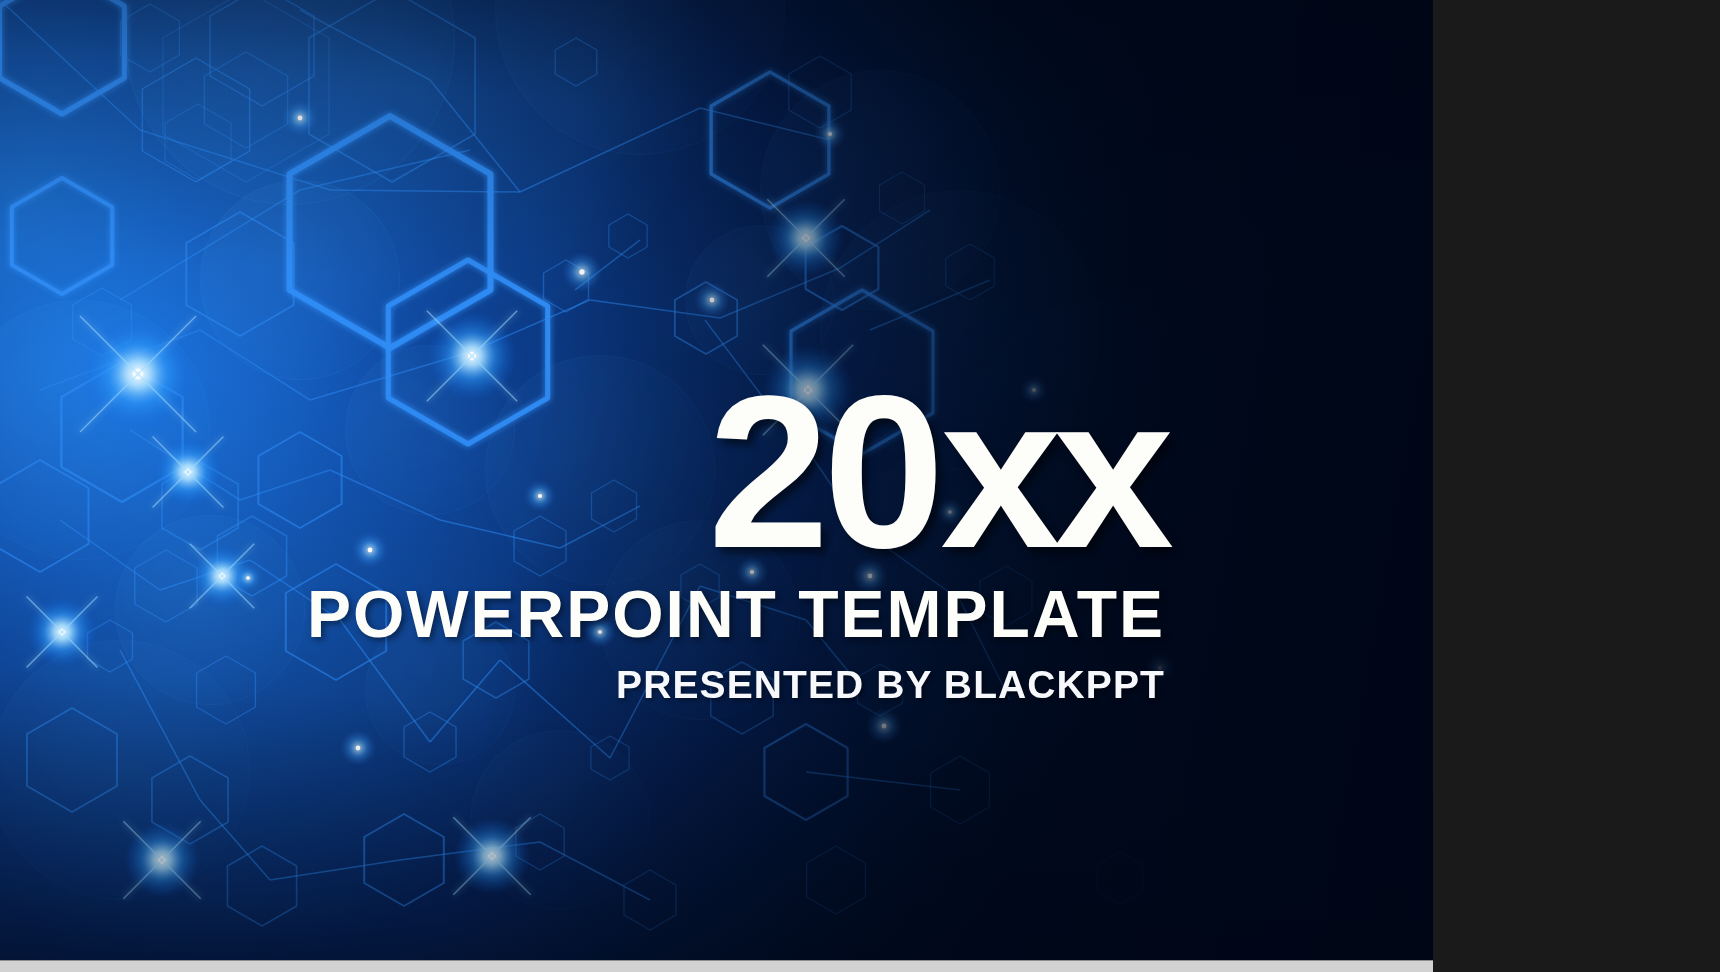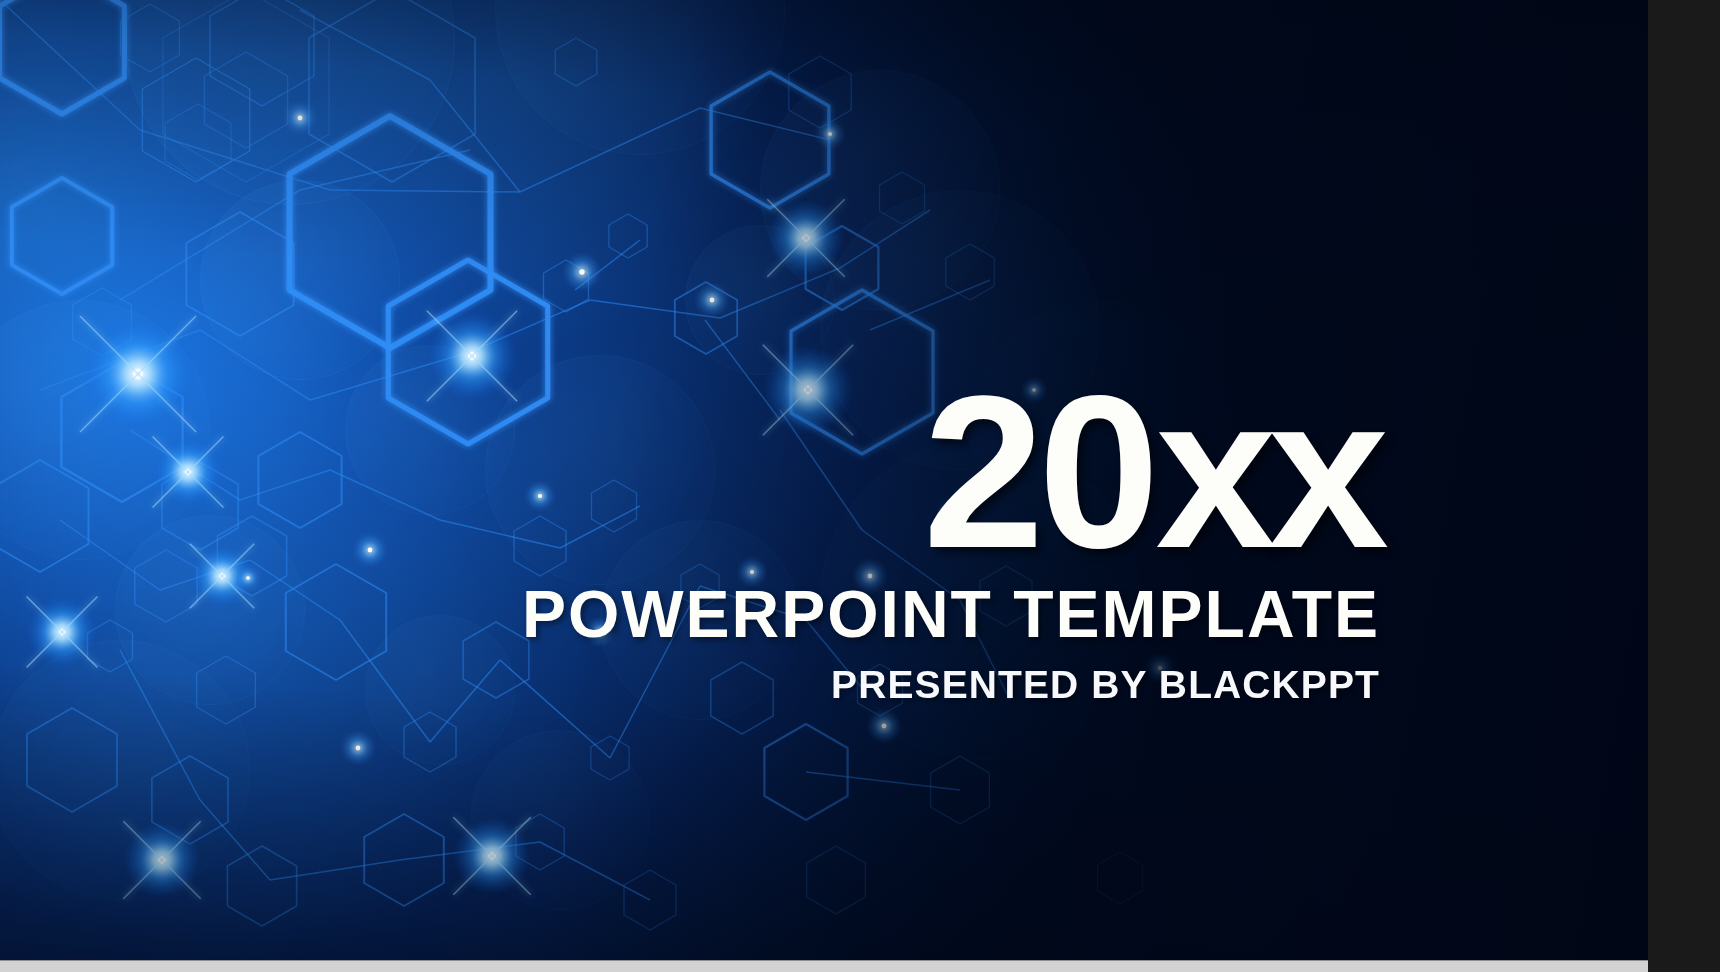--- a/index.html
+++ b/index.html
@@ -5,21 +5,21 @@
 <style>
   html, body {
     margin: 0;
     padding: 0;
     background: #1a1a1a;
   }
   * { box-sizing: border-box; }
 
   #slide-root {
     position: relative;
-    width: 1648px;
+    width: 1433px;
     height: 972px;
     overflow: hidden;
     font-family: "Liberation Sans", sans-serif;
     background: #00081c;
   }
 
   
   .bg-base {
     position: absolute;
     inset: 0;

